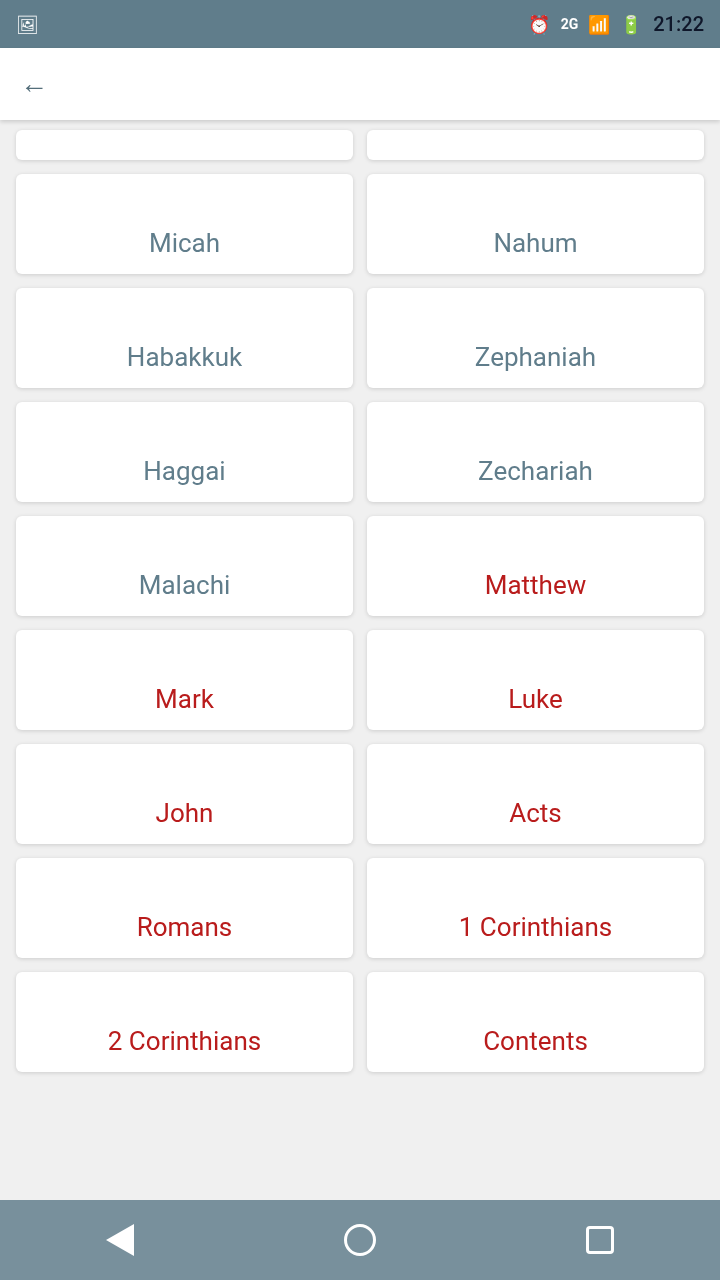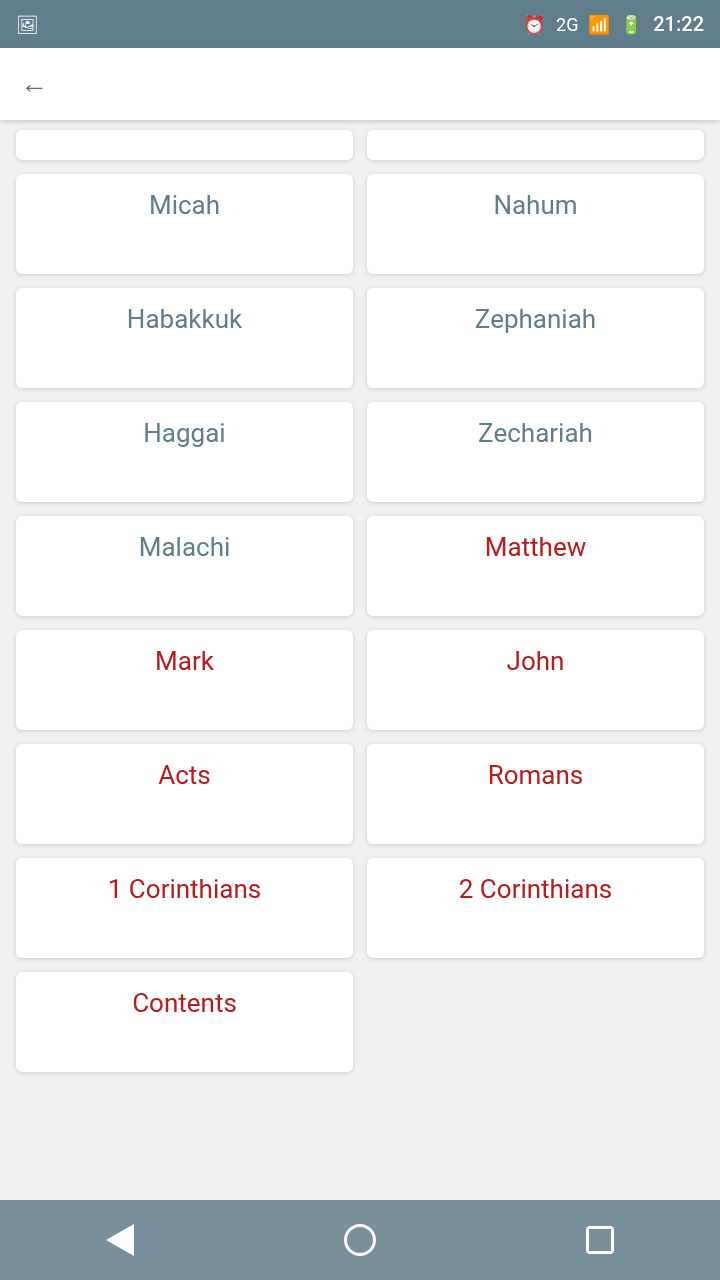--- a/index.html
+++ b/index.html
@@ -26,21 +26,21 @@
       flex-shrink: 0;
     }
     .status-bar-left {
       margin-right: auto;
     }
     .status-icon {
       color: white;
       font-size: 18px;
     }
     .status-time {
-      color: #ffffff;
+      color: #0f172a;
       font-size: 20px;
       font-weight: 500;
     }
 
     
     .header {
       background: white;
       height: 72px;
       display: flex;
       align-items: center;
@@ -87,21 +87,21 @@
       grid-template-columns: 1fr 1fr;
       gap: 14px;
     }
 
     
     .book-card {
       background: white;
       border-radius: 6px;
       box-shadow: 0 1px 4px rgba(0,0,0,0.15);
       display: flex;
-      align-items: flex-start;
+      align-items: flex-end;
       justify-content: center;
       min-height: 100px;
       cursor: pointer;
       padding: 16px 8px;
     }
     .book-card-label {
       font-size: 26px;
       font-weight: 400;
       text-align: center;
     }
@@ -170,21 +170,21 @@
     }
   </style>
 </head>
 <body>
 
 <div class="status-bar">
   <div class="status-bar-left">
     <span class="status-icon">🖼</span>
   </div>
   <span class="status-icon">⏰</span>
-  <span class="status-icon" style="font-size:18px; font-weight:normal;">2G</span>
+  <span class="status-icon" style="font-size:14px; font-weight:bold;">2G</span>
   <span class="status-icon">📶</span>
   <span class="status-icon">🔋</span>
   <span class="status-time">21:22</span>
 </div>
 
 <div class="header">
   <button class="back-button">←</button>
 </div>
 
 <div class="scroll-area">
@@ -215,20 +215,23 @@
         <span class="book-card-label ot">Zechariah</span>
       </div>
       <div class="book-card">
         <span class="book-card-label ot">Malachi</span>
       </div>
       <div class="book-card">
         <span class="book-card-label nt">Matthew</span>
       </div>
       <div class="book-card">
         <span class="book-card-label nt">Mark</span>
+      </div>
+      <div class="book-card">
+        <span class="book-card-label nt">Luke</span>
       </div>
       <div class="book-card">
         <span class="book-card-label nt">John</span>
       </div>
       <div class="book-card">
         <span class="book-card-label nt">Acts</span>
       </div>
       <div class="book-card">
         <span class="book-card-label nt">Romans</span>
       </div>

